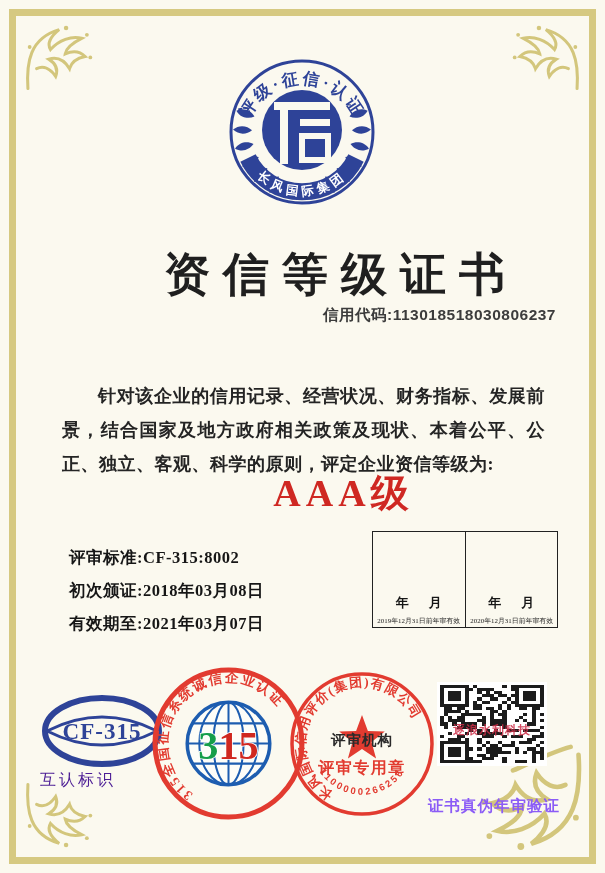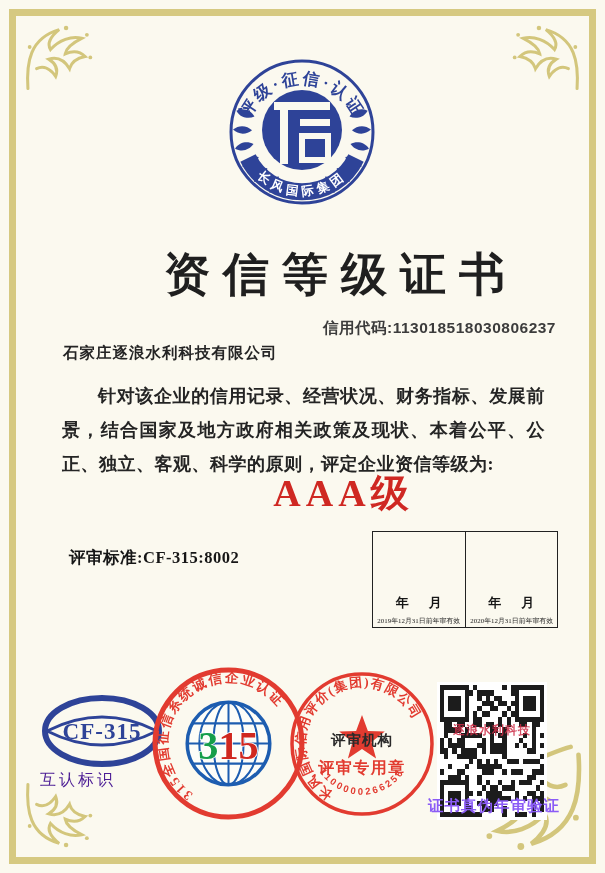--- a/index.html
+++ b/index.html
@@ -13,21 +13,21 @@
   .corner.bl{left:21px;bottom:21px;transform:scaleY(-1);}
   .corner.br{right:16px;bottom:16px;width:118px;height:118px;transform:scale(-1,-1);}
 
   .emblem{position:absolute;left:222px;top:56px;width:160px;height:160px;}
 
   .title{position:absolute;top:244px;left:0;width:100%;text-align:center;
         font-family:"Liberation Sans","DejaVu Sans",sans-serif;font-weight:900;
         font-size:46px;letter-spacing:13px;text-indent:13px;color:#1f1f1f;padding-left:32px;}
   .credit-code{position:absolute;top:305px;right:49px;
         font-family:"Liberation Sans","DejaVu Sans",sans-serif;font-weight:700;
-        font-size:15.5px;color:#3c3c3c;letter-spacing:.5px;margin-top:13px;}
+        font-size:15.5px;color:#3c3c3c;letter-spacing:.5px;}
   .company{position:absolute;top:343px;left:63px;
         font-family:"Liberation Sans","DejaVu Sans",sans-serif;font-weight:700;
         font-size:15.5px;color:#242424;letter-spacing:1px;}
   .paragraph{position:absolute;top:379px;left:62px;width:483px;
         font-size:18px;font-weight:600;line-height:34px;color:#242424;
         text-align:justify;text-indent:2em;letter-spacing:.5px;}
   .rating{position:absolute;top:468px;left:0;width:100%;text-align:center;
         font-weight:700;font-size:38px;color:#cf2822;letter-spacing:5px;padding-left:41px;}
 
   .details{position:absolute;top:541px;left:63px;font-weight:700;
@@ -43,21 +43,21 @@
         justify-content:center;gap:20px;font-weight:700;font-size:13px;color:#161616;}
   .note{position:absolute;bottom:1px;left:0;right:0;text-align:center;
         font-size:7.5px;color:#222;white-space:nowrap;transform:scale(.92);}
 
   .cf-logo{position:absolute;left:40px;top:694px;width:124px;height:74px;}
   .cf-caption{position:absolute;left:40px;top:770px;width:124px;text-align:left;
         font-weight:400;font-size:16px;color:#4c1d95;letter-spacing:3px;}
   .globe-logo{position:absolute;left:150px;top:665px;width:157px;height:157px;}
   .seal{position:absolute;left:287px;top:669px;width:152px;height:152px;}
 
-  .qr-wrap{position:absolute;left:437px;top:682px;width:110px;height:138px;
+  .qr-wrap{position:absolute;left:437px;top:682px;width:110px;height:84px;
         background:#fff;padding:3px;box-sizing:border-box;}
   .qr-grid{display:grid;width:100%;height:100%;
         grid-template-columns:repeat(25,1fr);grid-template-rows:repeat(25,1fr);}
   .qr-grid div{background:#fff;}
   .qr-grid div.on{background:#1c1c1c;}
   .qr-mark{position:absolute;top:40px;left:0;right:0;text-align:center;
         font-weight:700;font-size:12px;color:rgba(205,45,70,.85);letter-spacing:1px;}
   .qr-caption{position:absolute;left:428px;top:796px;width:132px;text-align:right;
         font-weight:700;font-size:15.5px;color:#8b5cf6;letter-spacing:1px;}
 </style>
@@ -137,26 +137,27 @@
       <rect x="80" y="80" width="26" height="24" fill="none" stroke="#fbf9ef" stroke-width="6"></rect>
     </g>
     <use href="#arcBand" fill="none" stroke="#2e4398" stroke-width="17"></use>
     <text font-size="12.5" font-weight="bold" fill="#ffffff" letter-spacing="4" font-family="Liberation Serif, DejaVu Serif, serif">
       <textPath href="#arcBandText" startOffset="50%" text-anchor="middle">长风国际集团</textPath>
     </text>
   </svg>
 
   <div class="title">资信等级证书</div>
   <div class="credit-code">信用代码:113018518030806237</div>
-  <div class="company">石家庄逐浪水利科技有限公司</div>
   <div class="paragraph">针对该企业的信用记录、经营状况、财务指标、发展前景，结合国家及地方政府相关政策及现状、本着公平、公正、独立、客观、科学的原则，评定企业资信等级为:</div>
   <div class="rating">AAA级</div>
 
   <div class="details">
     <div>评审标准:CF-315:8002</div>
+    <div>初次颁证:2018年03月08日</div>
+    <div>有效期至:2021年03月07日</div>
   </div>
 
   <div class="annual">
     <div class="annual-table">
       <div class="annual-cell">
         <div class="ym">
           <span>年</span>
           <span>月</span>
         </div>
         <div class="note">2019年12月31日前年审有效</div>

